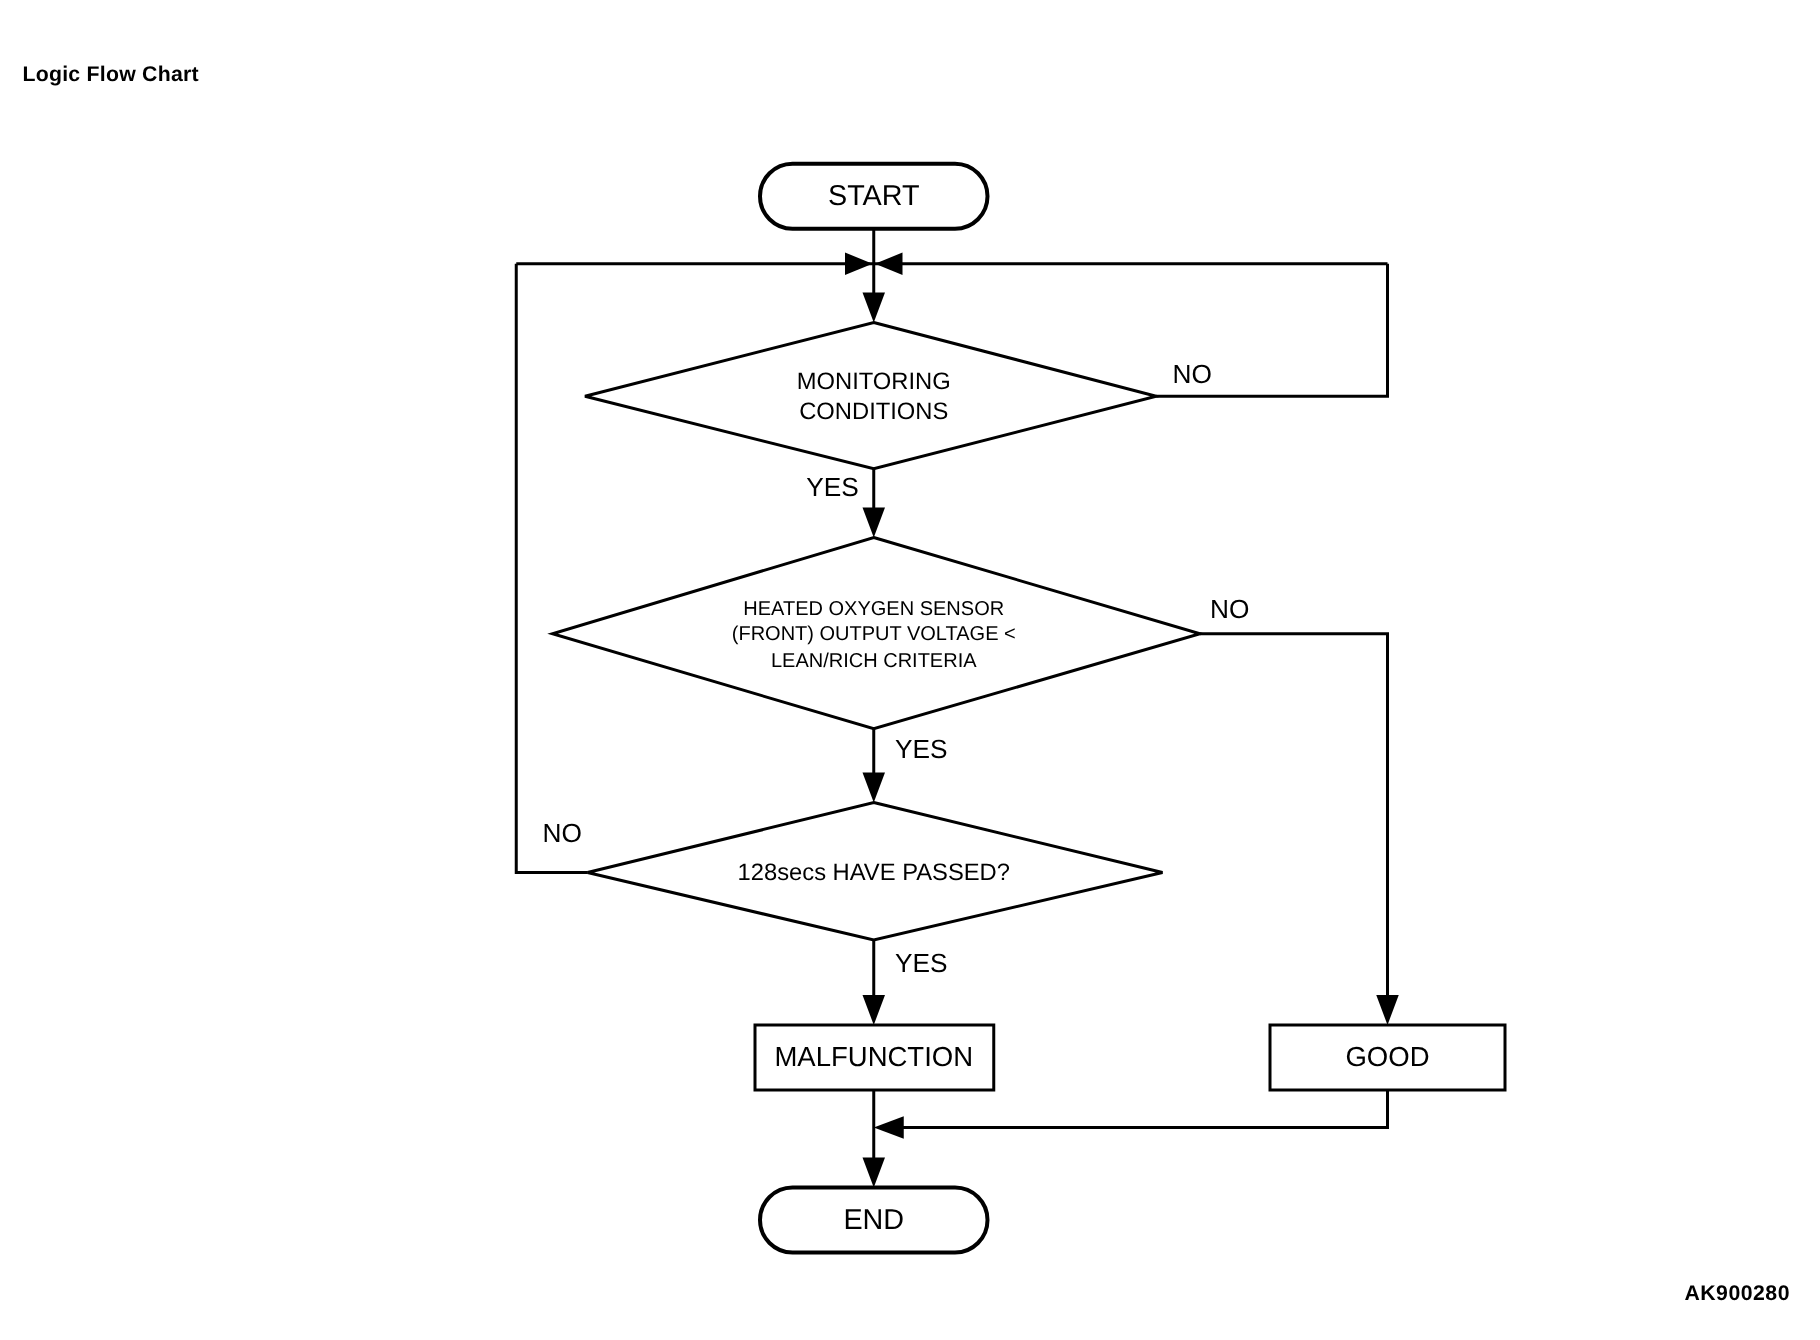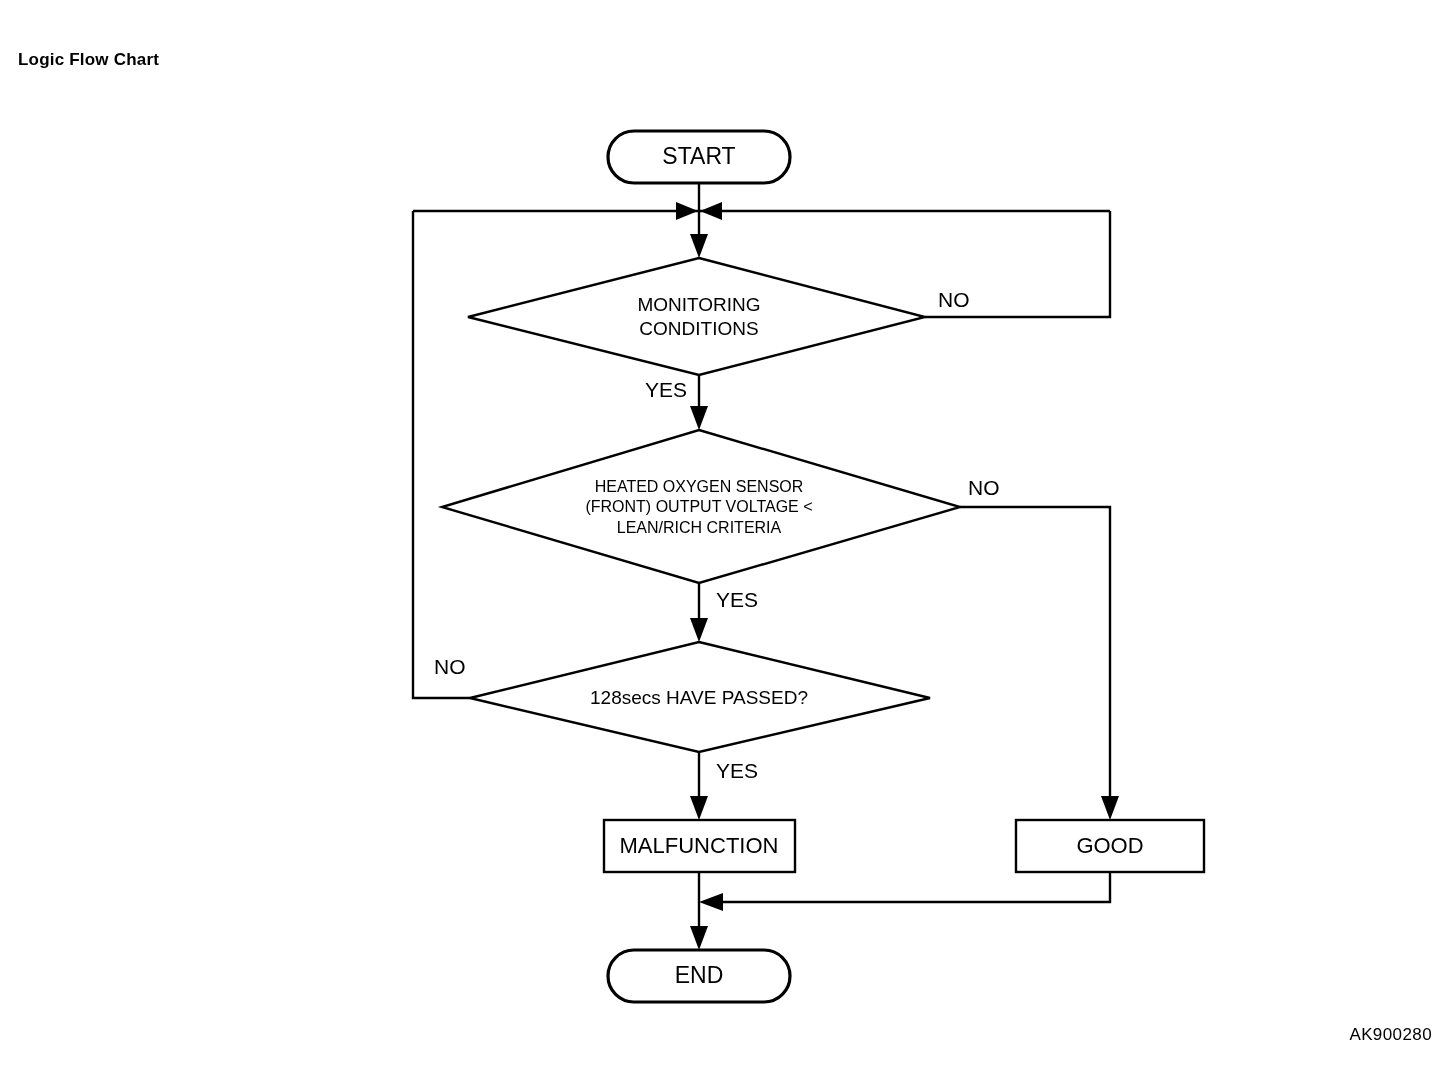--- a/index.html
+++ b/index.html
@@ -27,21 +27,21 @@
   #flow-svg {
     position: absolute;
     left: 0;
     top: 0;
   }
   #figure-code {
     position: absolute;
     right: 24px;
     top: 1025px;
     font-size: 17px;
-    font-weight: normal;
+    font-weight: bold;
     letter-spacing: 0.4px;
     color: #000000;
   }
   .shape-outline {
     fill: #ffffff;
     stroke: #000000;
     stroke-width: 2.4;
     stroke-linejoin: miter;
   }
   .term-outline {

